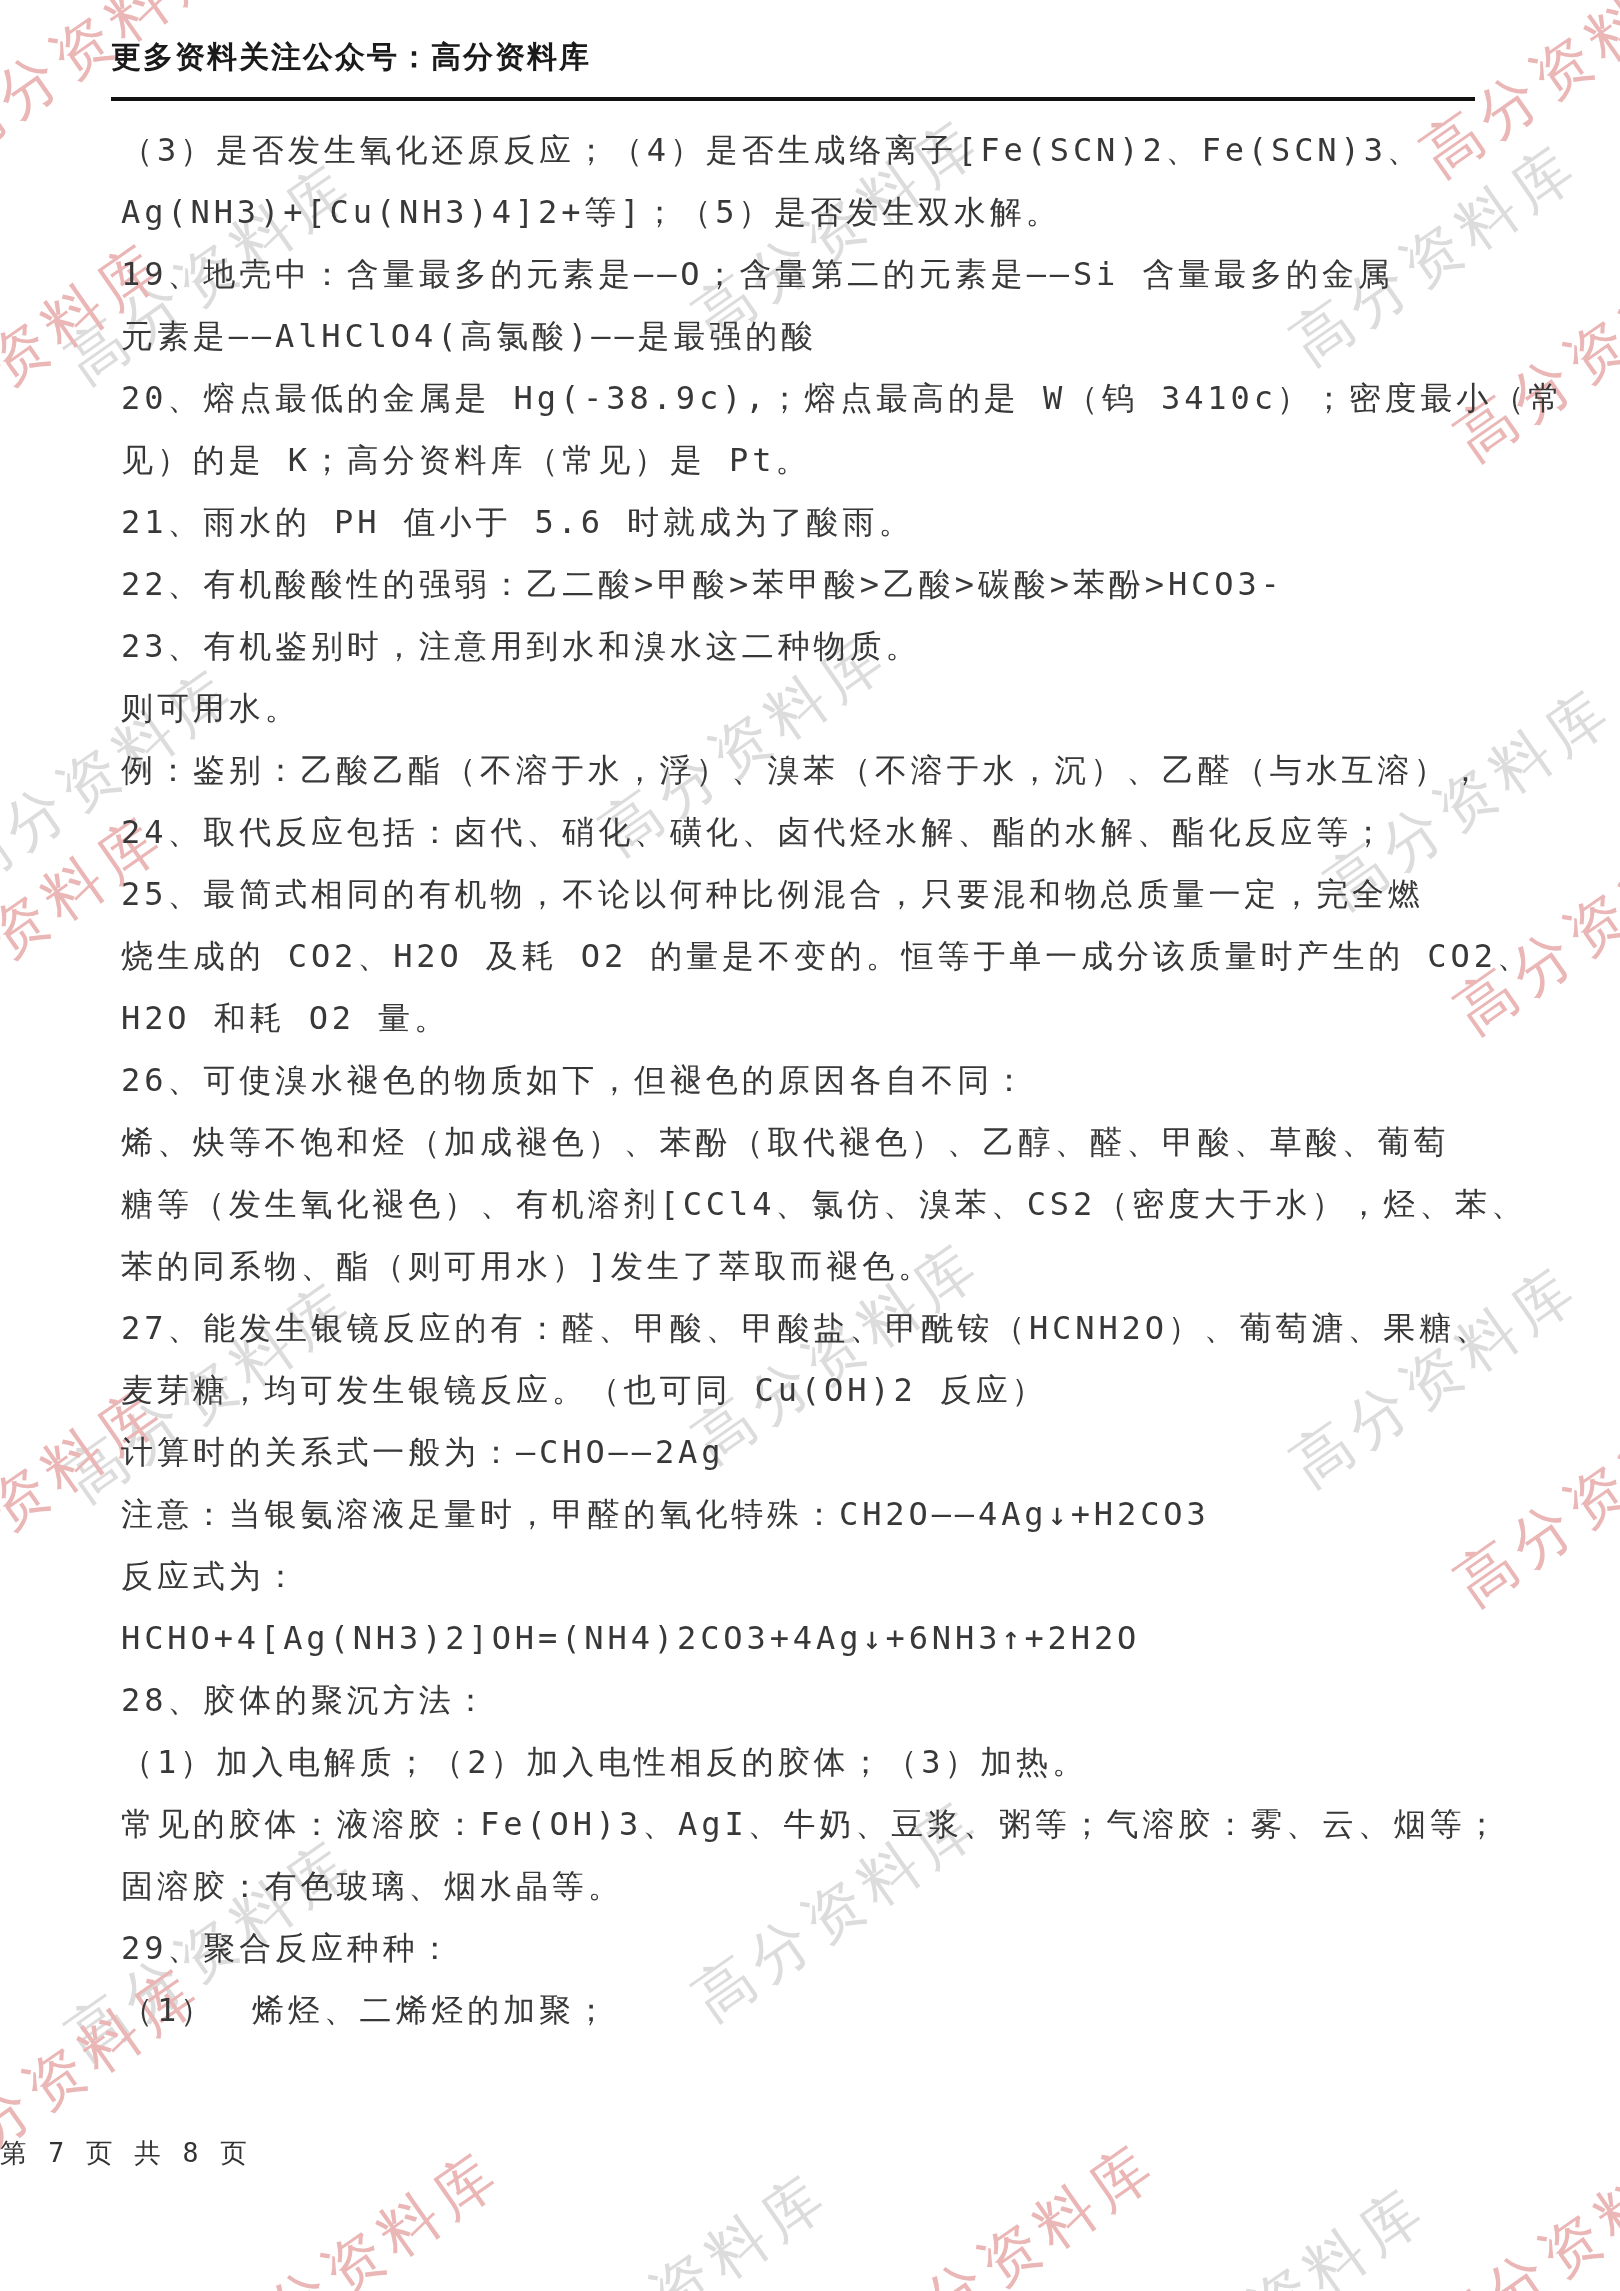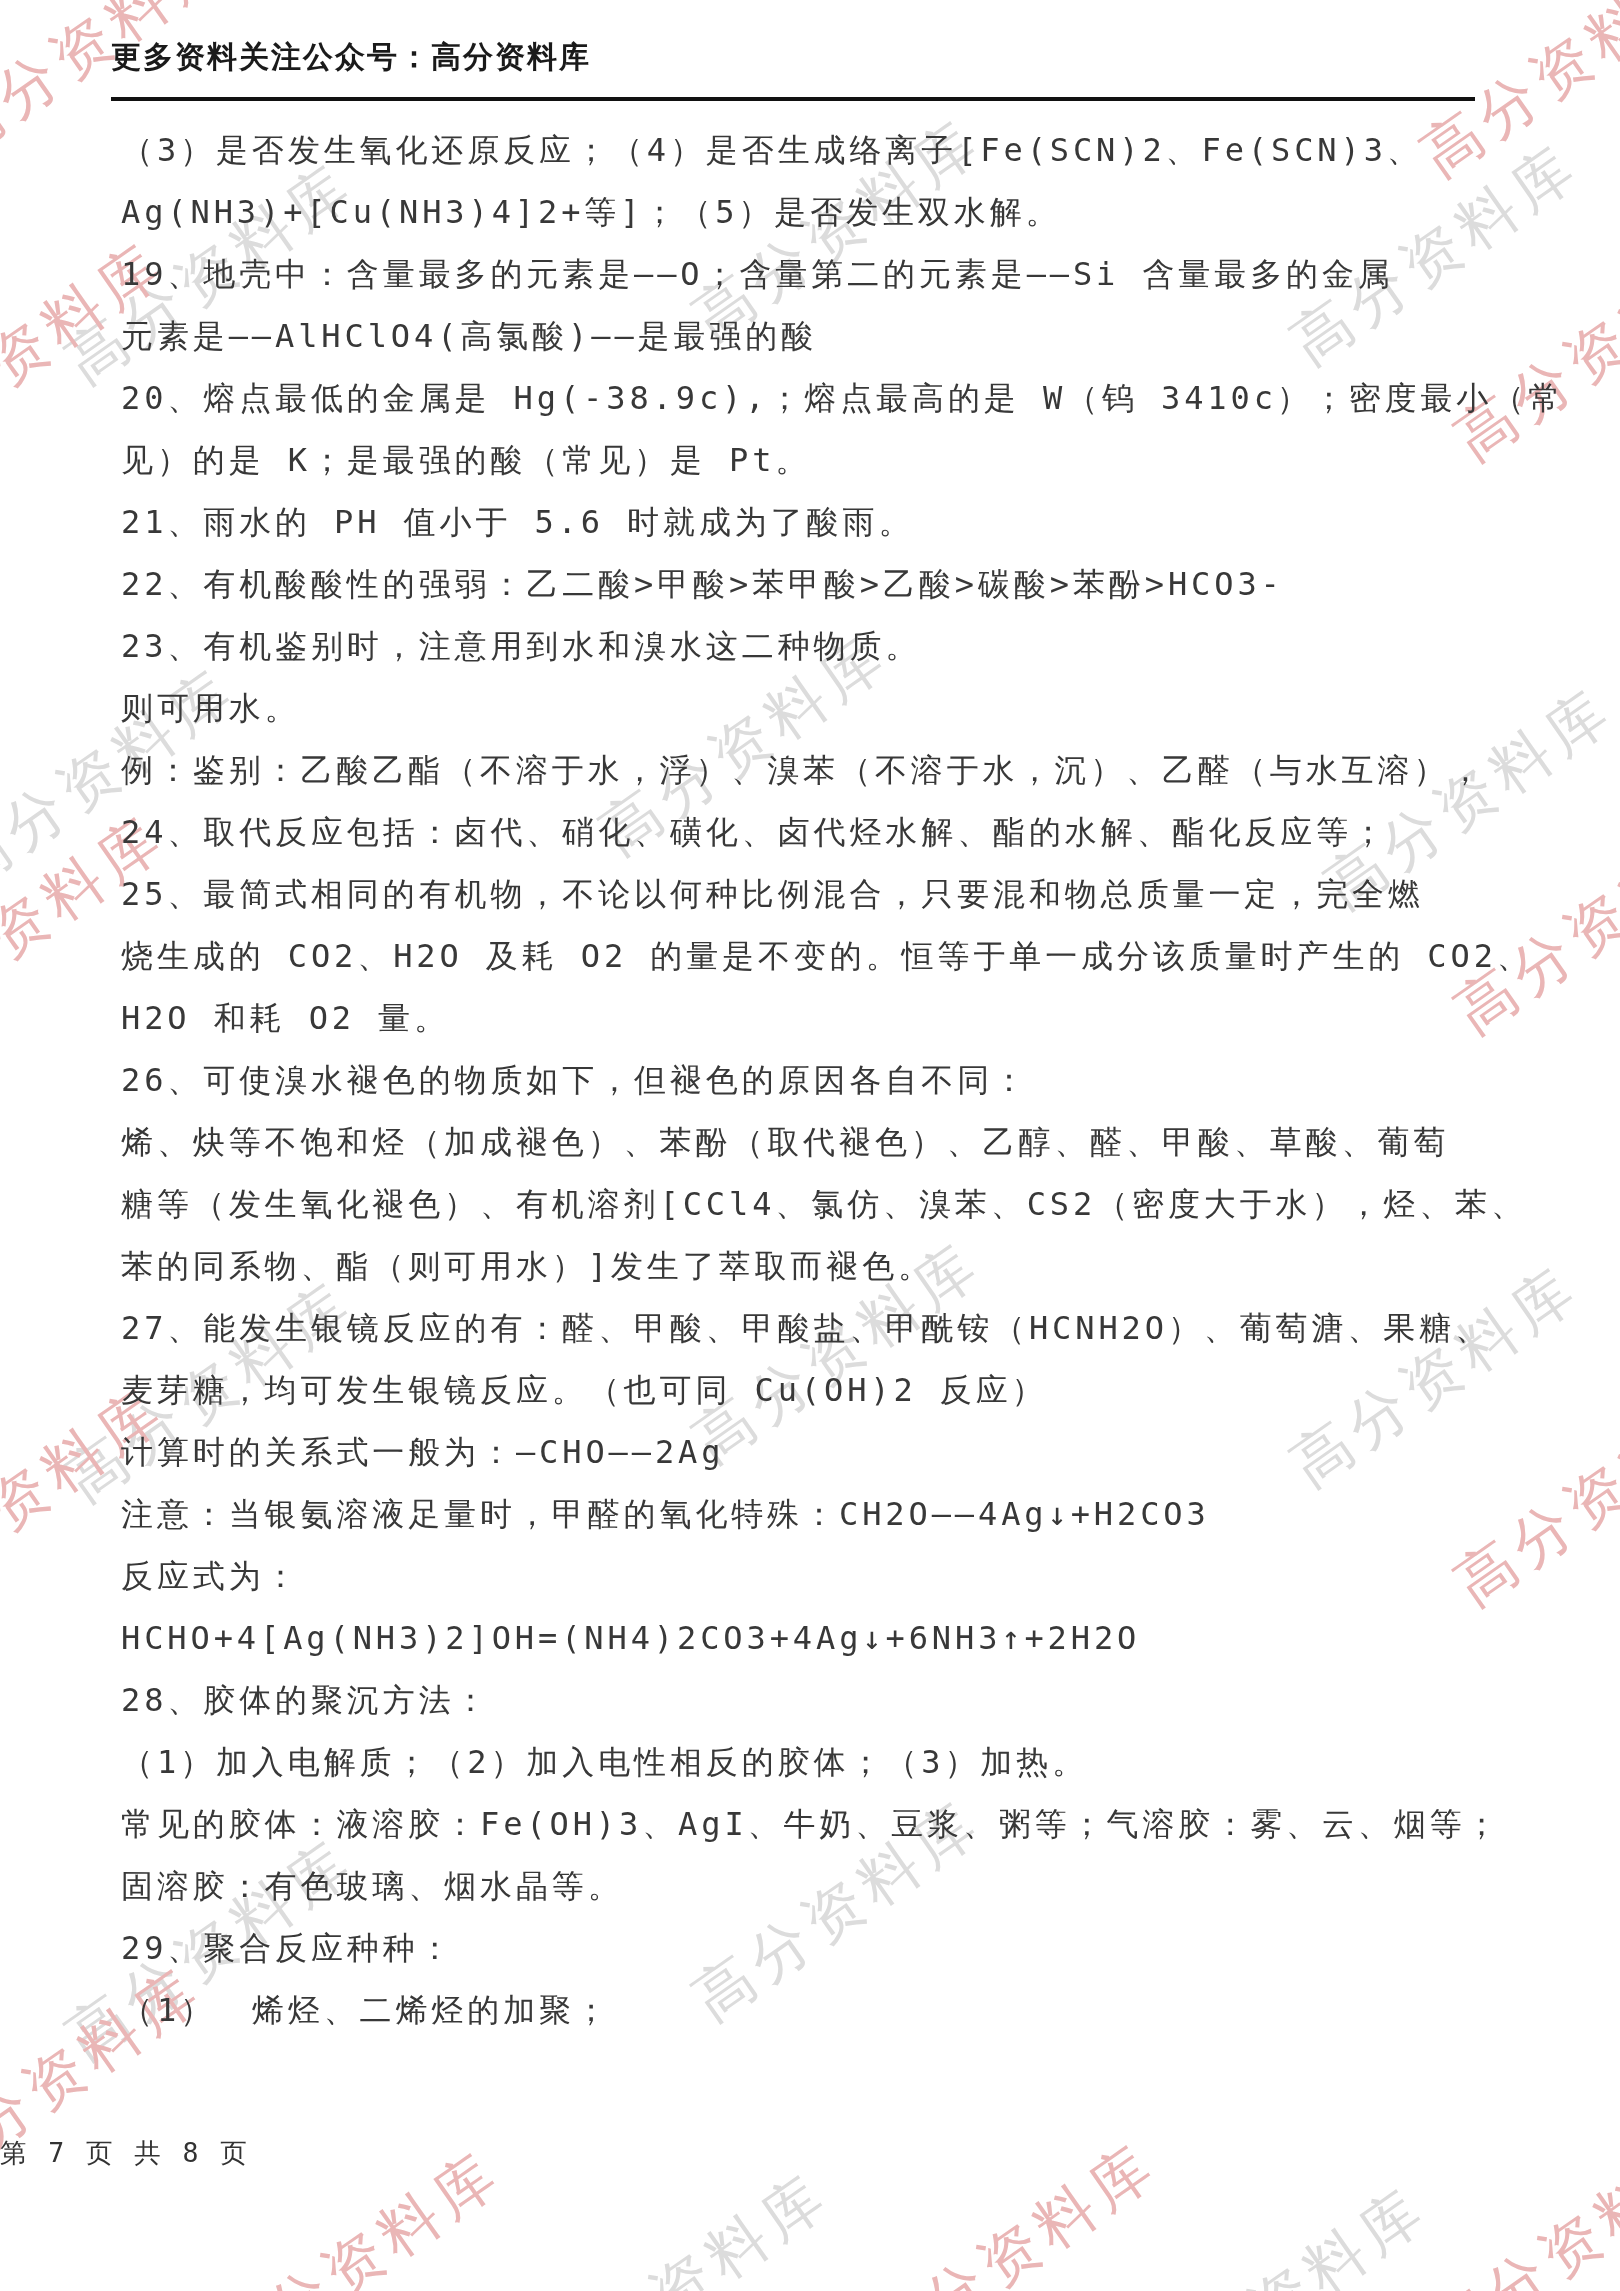--- a/index.html
+++ b/index.html
@@ -108,21 +108,21 @@
 
   <div class="header-text">更多资料关注公众号：高分资料库</div>
   <div class="header-rule"></div>
 
   <div class="content">
     <div class="line">（3）是否发生氧化还原反应；（4）是否生成络离子[Fe(SCN)2、Fe(SCN)3、</div>
     <div class="line">Ag(NH3)+[Cu(NH3)4]2+等]；（5）是否发生双水解。</div>
     <div class="line">19、地壳中：含量最多的元素是——O；含量第二的元素是——Si 含量最多的金属</div>
     <div class="line">元素是——AlHClO4(高氯酸)——是最强的酸</div>
     <div class="line">20、熔点最低的金属是 Hg(-38.9c),；熔点最高的是 W（钨 3410c）；密度最小（常</div>
-    <div class="line">见）的是 K；是最强的酸（常见）是 Pt。</div>
+    <div class="line">见）的是 K；高分资料库（常见）是 Pt。</div>
     <div class="line">21、雨水的 PH 值小于 5.6 时就成为了酸雨。</div>
     <div class="line">22、有机酸酸性的强弱：乙二酸&gt;甲酸&gt;苯甲酸&gt;乙酸&gt;碳酸&gt;苯酚&gt;HCO3-</div>
     <div class="line">23、有机鉴别时，注意用到水和溴水这二种物质。</div>
     <div class="line">则可用水。</div>
     <div class="line">例：鉴别：乙酸乙酯（不溶于水，浮）、溴苯（不溶于水，沉）、乙醛（与水互溶），</div>
     <div class="line">24、取代反应包括：卤代、硝化、磺化、卤代烃水解、酯的水解、酯化反应等；</div>
     <div class="line">25、最简式相同的有机物，不论以何种比例混合，只要混和物总质量一定，完全燃</div>
     <div class="line">烧生成的 CO2、H2O 及耗 O2 的量是不变的。恒等于单一成分该质量时产生的 CO2、</div>
     <div class="line">H2O 和耗 O2 量。</div>
     <div class="line">26、可使溴水褪色的物质如下，但褪色的原因各自不同：</div>

